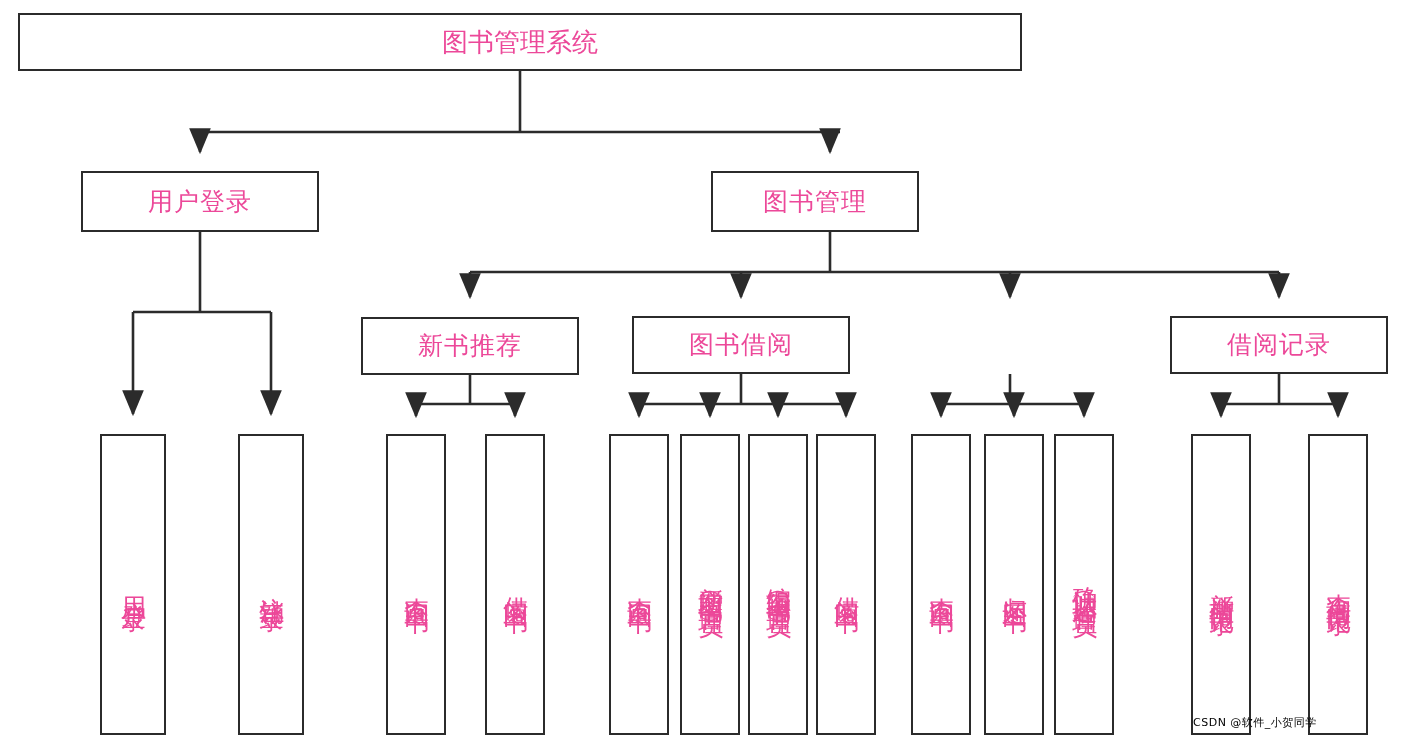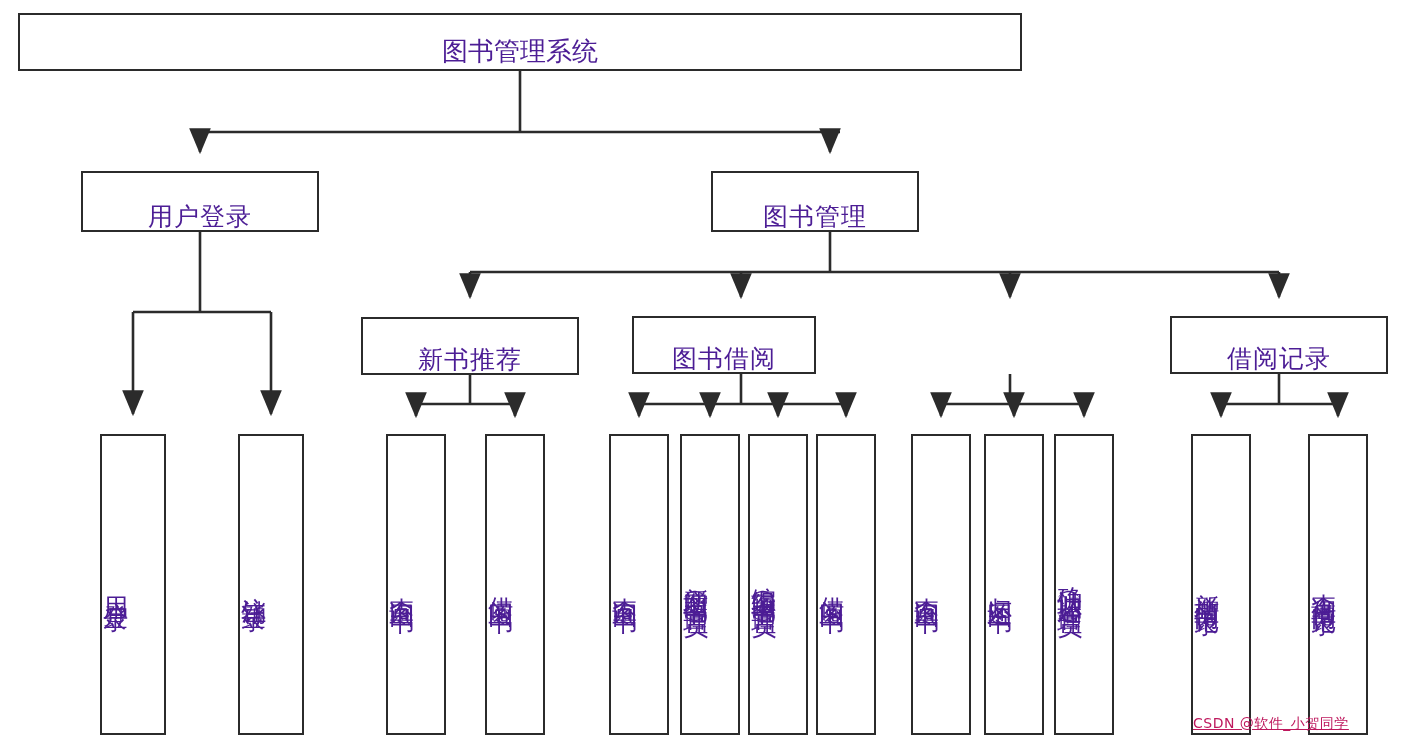--- a/index.html
+++ b/index.html
@@ -24,23 +24,23 @@
     width: 1405px;
     height: 747px;
     pointer-events: none;
   }
   .node {
     position: absolute;
     box-sizing: border-box;
     background: #ffffff;
     border: 2.5px solid #2b2b2b;
     display: flex;
-    align-items: flex-end;
+    align-items: center;
     justify-content: center;
-    color: #4c1d95;
+    color: #ec4899;
   }
   .node.horiz {
     font-size: 25px;
     letter-spacing: 1px;
     line-height: 1.1;
   }
   .node.root {
     font-size: 26px;
   }
   .node.vert {
@@ -51,26 +51,25 @@
     line-height: 1.05;
     padding: 6px 0;
   }
   .node.vert .vtext {
     writing-mode: vertical-rl;
     text-orientation: upright;
     white-space: nowrap;
   }
   .watermark {
     position: absolute;
-    font-size: 14px;
-    color: #be185d;
+    font-size: 11px;
+    color: #000000;
     letter-spacing: 0.5px;
     white-space: nowrap;
     user-select: none;
-    text-decoration: underline;
   }
 </style>
 </head>
 <body>
 
 <div id="canvas">
 
   <svg id="wires" viewBox="0 0 1405 747" xmlns="http://www.w3.org/2000/svg">
     <defs>
       <marker id="arrow" viewBox="0 0 12 12" refX="6" refY="10" markerWidth="11" markerHeight="11" orient="auto-start-reverse">
@@ -134,21 +133,21 @@
   <div class="node horiz" style="left:81px; top:171px; width:238px; height:61px;">
     <span>用户登录</span>
   </div>
   <div class="node horiz" style="left:711px; top:171px; width:208px; height:61px;">
     <span>图书管理</span>
   </div>
 
   <div class="node horiz" style="left:361px; top:317px; width:218px; height:58px;">
     <span>新书推荐</span>
   </div>
-  <div class="node horiz" style="left:632px; top:316px; width:184px; height:58px;">
+  <div class="node horiz" style="left:632px; top:316px; width:218px; height:58px;">
     <span>图书借阅</span>
   </div>
   <div class="node horiz" style="left:1170px; top:316px; width:218px; height:58px;">
     <span>借阅记录</span>
   </div>
 
   <div class="node vert" style="left:100px; top:434px; width:66px; height:301px;">
     <span class="vtext">用户登录</span>
   </div>
   <div class="node vert" style="left:238px; top:434px; width:66px; height:301px;">

